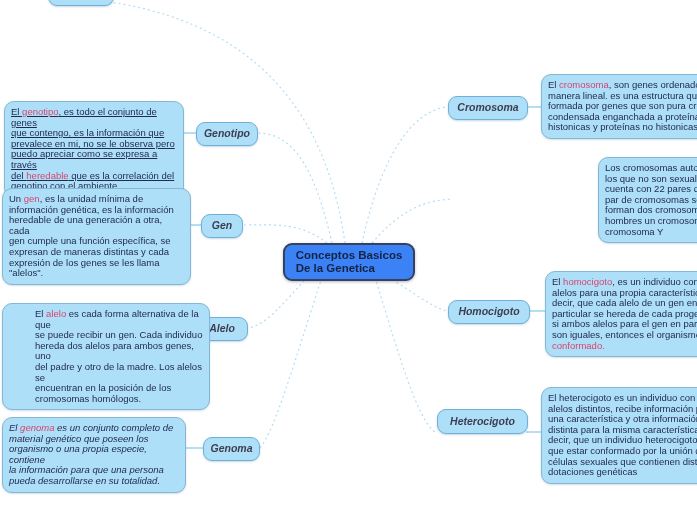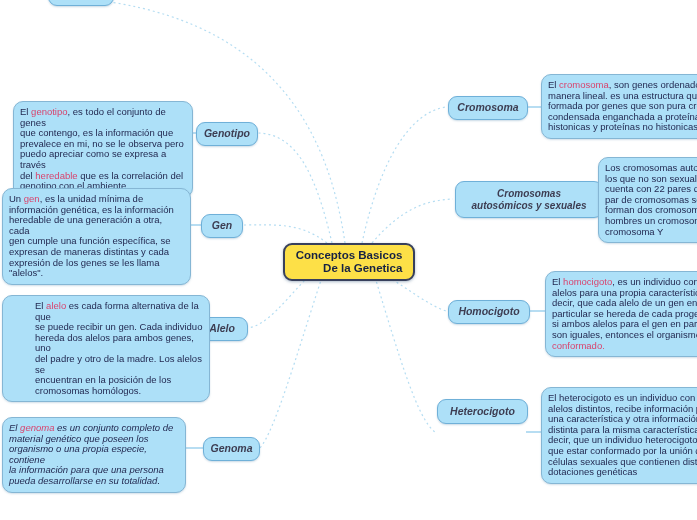--- a/index.html
+++ b/index.html
@@ -34,47 +34,47 @@
     font-weight:bold;font-style:italic;
     font-size:10.5px;line-height:11.5px;
     color:#3d3d52;text-align:center;
     box-shadow:0 1px 2px rgba(120,160,190,.4);
     white-space:pre-line;
   }
 
   
   .central{
     position:absolute;
-    background:#fde047;
+    background:#3b82f6;
     border:2px solid #38405c;
     border-radius:9px;
     display:flex;align-items:center;justify-content:center;
     font-weight:bold;font-size:11.5px;line-height:13px;
-    color:#172243;text-align:right;white-space:pre-line;
+    color:#172243;text-align:left;white-space:pre-line;
     box-shadow:0 1px 3px rgba(90,120,150,.5);
   }
 
   
-  #def-genotipo{left:13px;top:101px;width:166px;}
+  #def-genotipo{left:4px;top:101px;width:166px;text-decoration:underline;}
   #def-gen{left:2px;top:188px;width:175px;}
-  #def-alelo{left:2px;top:295px;width:168px;padding-left:32px;}
+  #def-alelo{left:2px;top:303px;width:168px;padding-left:32px;}
   #def-genoma{left:2px;top:417px;width:170px;font-style:italic;}
   #def-cromosoma{left:541px;top:74px;width:190px;}
   #def-cromosomas-auto{left:598px;top:157px;width:170px;}
   #def-homocigoto{left:545px;top:271px;width:185px;}
   #def-heterocigoto{left:541px;top:387px;width:185px;}
 
   #node-genotipo{left:196px;top:122px;width:60px;height:22px;}
   #node-gen{left:201px;top:214px;width:40px;height:22px;}
   #node-alelo{left:196px;top:317px;width:50px;height:22px;}
   #node-genoma{left:203px;top:437px;width:55px;height:22px;}
   #node-cromosoma{left:448px;top:96px;width:78px;height:22px;}
   #node-cromosomas-auto{left:455px;top:181px;width:146px;height:35px;font-size:10px;}
   #node-homocigoto{left:448px;top:300px;width:80px;height:22px;}
-  #node-heterocigoto{left:437px;top:399px;width:89px;height:23px;text-align:right;}
+  #node-heterocigoto{left:437px;top:409px;width:89px;height:23px;text-align:right;}
   #node-central{left:283px;top:243px;width:128px;height:34px;}
   #node-top-clipped{left:48px;top:-16px;width:64px;height:20px;}
 </style>
 </head>
 <body>
 
 <div id="canvas">
 
   <svg class="links" viewBox="0 0 697 520">
     <g fill="none" stroke="#b5ddf2" stroke-width="1.2" stroke-dasharray="2 3">
@@ -103,22 +103,20 @@
 
   <div class="central" id="node-central">Conceptos Basicos
 De la Genetica</div>
 
   <div class="topic" id="node-genotipo">Genotipo</div>
   <div class="topic" id="node-gen">Gen</div>
   <div class="topic" id="node-alelo">Alelo</div>
   <div class="topic" id="node-genoma">Genoma</div>
 
   <div class="topic" id="node-cromosoma">Cromosoma</div>
-  <div class="topic" id="node-cromosomas-auto">Cromosomas
-autosómicos y sexuales</div>
   <div class="topic" id="node-homocigoto">Homocigoto</div>
   <div class="topic" id="node-heterocigoto">Heterocigoto</div>
 
   <div class="defbox" id="def-genotipo">
     <div class="txt"><span>El </span><span class="hl">genotipo</span><span>, es todo el conjunto de genes
 que contengo, es la información que
 prevalece en mi, no se le observa pero
 puedo apreciar como se expresa a través
 del </span><span class="hl">heredable</span><span> que es la correlación del
 genotipo con el ambiente.</span></div>

